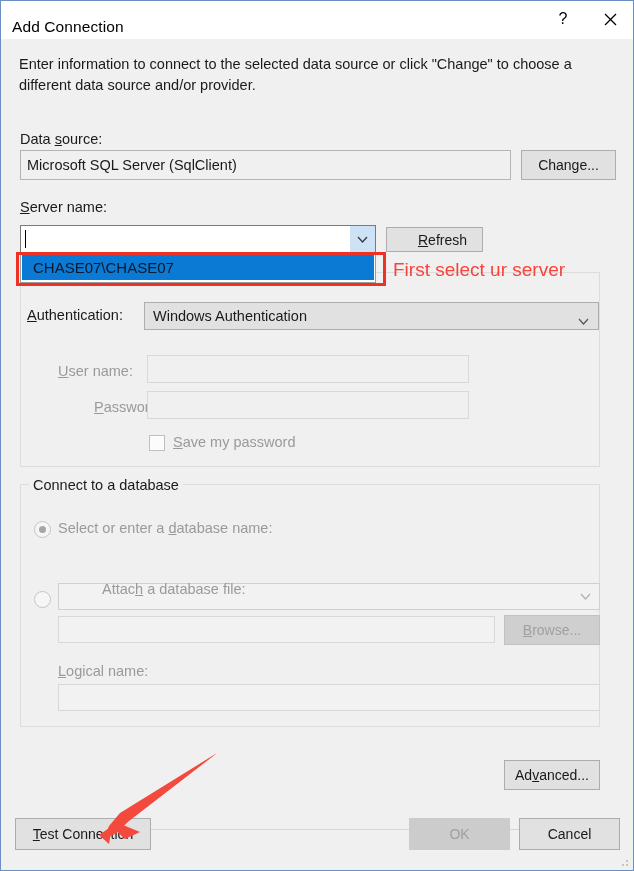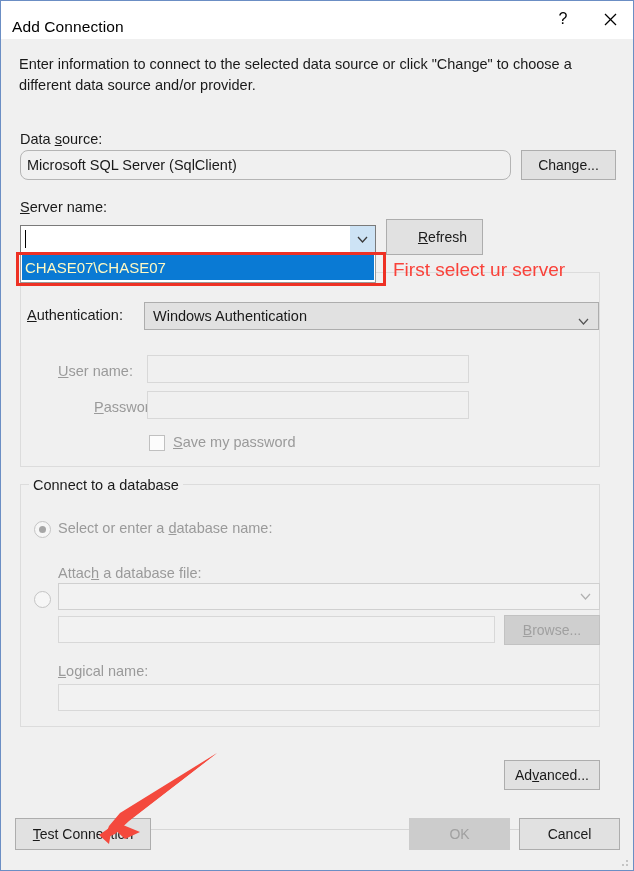--- a/index.html
+++ b/index.html
@@ -167,25 +167,25 @@
     background: #ffffff;
     border: 1px solid #9a9a9a;
     border-top: none;
     z-index: 6;
   }
   #server-dropdown-item {
     position: absolute;
     left: 1px; top: 0px;
     width: 352px; height: 25px;
     background: #0a7ad4;
-    color: #fef9c3;
+    color: #0f172a;
     font-size: 15px;
     display: flex;
     align-items: center;
-    padding-left: 3px;
+    padding-left: 11px;
   }
 
   
   #red-rect {
     position: absolute;
     left: 15px; top: 213px;
     width: 370px; height: 34px;
     border: 3px solid #ee3124;
     z-index: 7;
     pointer-events: none;
@@ -285,40 +285,40 @@
         <line x1="12" y1="1" x2="1" y2="12" stroke="#000" stroke-width="1.2"></line>
       </svg>
     </div>
   </div>
 
   <div id="body">
 
     <div class="intro">Enter information to connect to the selected data source or click "Change" to choose a different data source and/or provider.</div>
 
     <div class="field-label" style="left:19px; top:92px;">Data <u class="mn">s</u>ource:</div>
-    <div class="tbox readonly" style="left:19px; top:111px; width:491px; height:30px;border-radius:8px;">
+    <div class="tbox readonly" style="left:19px; top:111px; width:491px; height:30px;">
       <span>Microsoft SQL Server (SqlClient)</span>
     </div>
     <div class="btn" style="left:520px; top:111px; width:95px; height:30px;">
       <span>Chan<u class="mn">g</u>e...</span>
     </div>
 
     <div class="field-label" style="left:19px; top:160px;"><u class="mn">S</u>erver name:</div>
 
     <div id="server-combo">
       <input id="server-input" value="" style="">
       <div id="server-arrow">
         <svg width="11" height="7" viewBox="0 0 11 7">
           <polyline points="1,1 5.5,6 10,1" fill="none" stroke="#3a3a3a" stroke-width="1.3"></polyline>
         </svg>
       </div>
     </div>
     <div id="caret"></div>
 
-    <div class="btn" style="left:385px; top:180px; width:97px; height:36px;padding-left:16px;">
+    <div class="btn" style="left:385px; top:188px; width:97px; height:25px;padding-left:16px;">
       <span><u class="mn">R</u>efresh</span>
     </div>
 
     <div class="group" style="left:19px; top:233px; width:580px; height:195px;"></div>
     <div class="group-title" style="left:28px; top:226px;">Log on to the server</div>
 
     <div class="field-label" style="left:26px; top:268px;"><u class="mn">A</u>uthentication:</div>
     <div id="auth-combo">
       <span>Windows Authentication</span>
       <span id="auth-chev">
@@ -351,21 +351,21 @@
 
     <div id="db-combo">
       <div class="arrowcell">
         <svg width="11" height="7" viewBox="0 0 11 7">
           <polyline points="1,1 5.5,6 10,1" fill="none" stroke="#b0b0b0" stroke-width="1.2"></polyline>
         </svg>
       </div>
     </div>
 
     <div class="radio" style="left:33px; top:552px;"></div>
-    <div class="field-label dim" style="left:57px; top:526px;">Attac<u class="mn">h</u> a database file:</div>
+    <div class="field-label dim" style="left:57px; top:542px;padding-left:44px;">Attac<u class="mn">h</u> a database file:</div>
 
     <div class="tbox blank" style="left:57px; top:577px; width:437px; height:27px; border-color:#d8d8d8; background:#f2f2f2;">
       <span></span>
     </div>
     <div class="btn disabled" style="left:503px; top:576px; width:96px; height:30px; background:#cfcfcf; border-color:#c2c2c2;">
       <span><u class="mn">B</u>rowse...</span>
     </div>
 
     <div class="field-label dim" style="left:57px; top:624px;"><u class="mn">L</u>ogical name:</div>
     <div class="tbox blank" style="left:57px; top:645px; width:542px; height:27px; border-color:#d8d8d8; background:#f2f2f2;">

